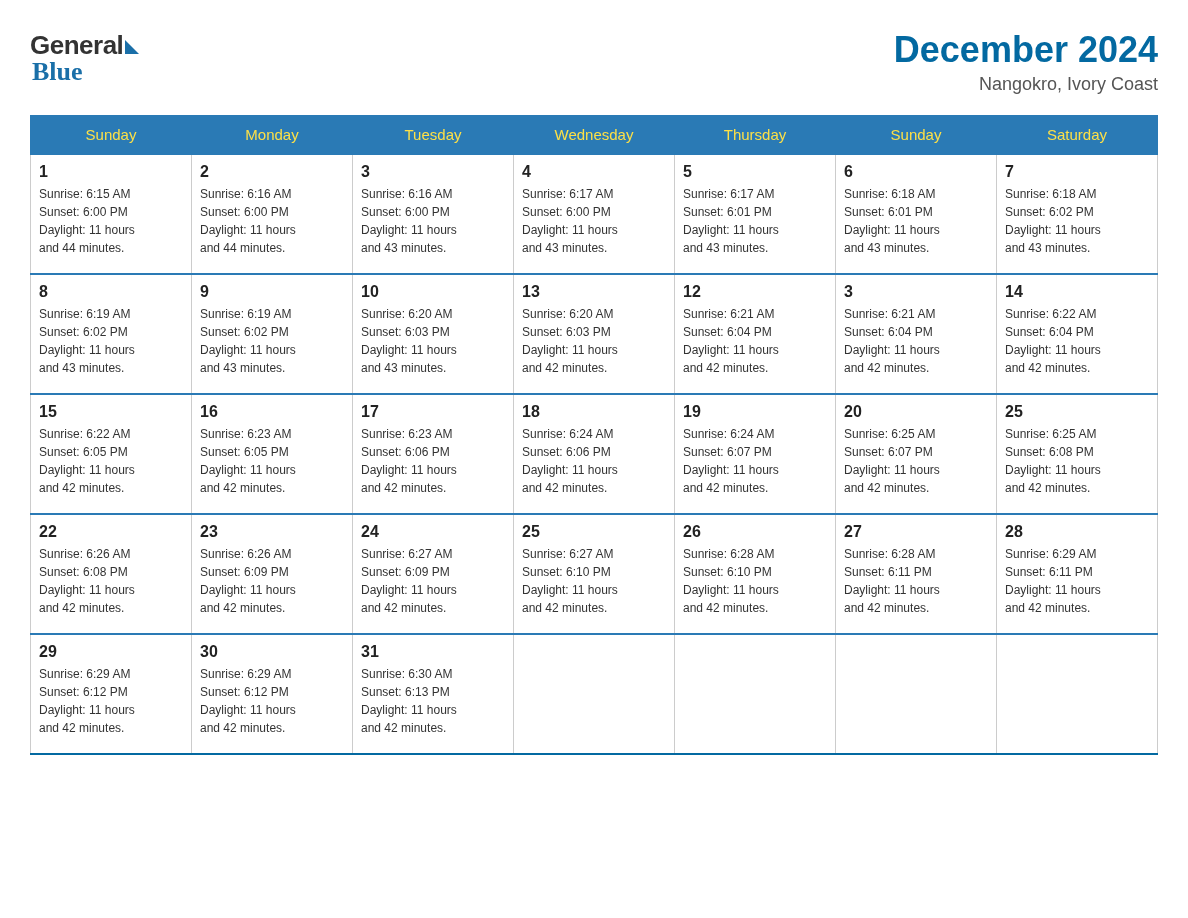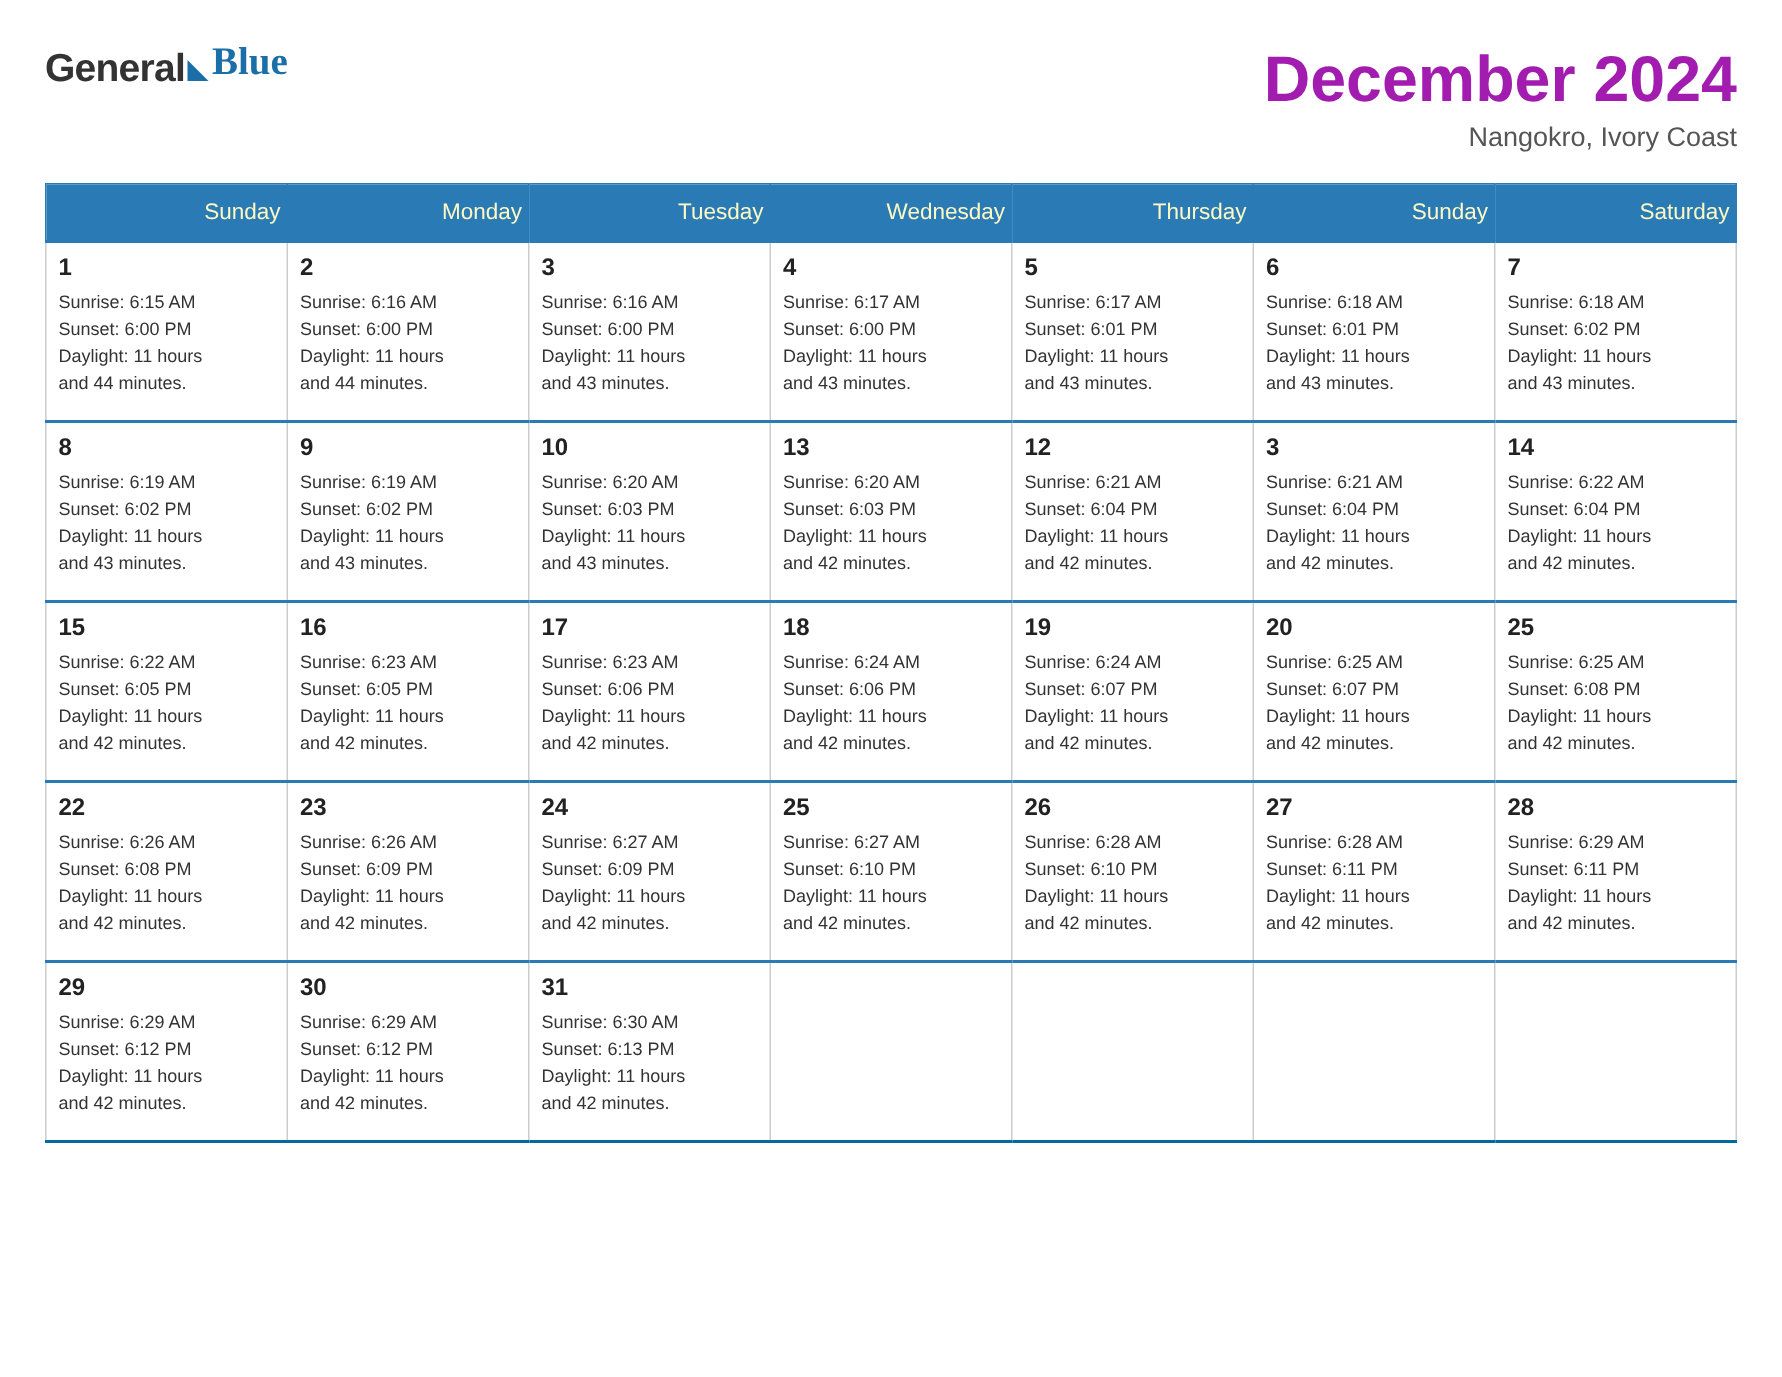--- a/index.html
+++ b/index.html
@@ -11,21 +11,21 @@
       min-height: 918px;
     }
     .header {
       display: flex;
       justify-content: space-between;
       align-items: flex-start;
       margin-bottom: 20px;
     }
     .logo {
       display: flex;
-      flex-direction: row;
+      flex-direction: column;
       justify-content: flex-end;
     }
     .logo-top {
       display: flex;
       align-items: center;
     }
     .logo-general {
       font-size: 26px;
       font-weight: bold;
       color: #333;
@@ -45,42 +45,42 @@
       font-weight: bold;
       color: #1a6fa8;
       margin-top: -4px;
       margin-left: 2px;
       font-family: Liberation Serif, serif;
     }
     .title-section {
       text-align: right;
     }
     .month-title {
-      font-size: 43px;
-      font-weight: bold;
-      color: #a21caf;
+      font-size: 36px;
+      font-weight: bold;
+      color: #0369a1;
       line-height: 1.1;
     }
     .location-title {
       font-size: 18px;
       color: #555;
       margin-top: 4px;
     }
     .calendar-table {
       width: 100%;
       border-collapse: collapse;
       table-layout: fixed;
     }
     .calendar-table th {
       background-color: #2a7ab5;
-      color: #fef9c3;
+      color: #fde047;
       padding: 10px 4px;
       font-size: 15px;
       font-weight: normal;
-      text-align: right;
+      text-align: center;
       border: 1px solid #2a7ab5;
     }
     .calendar-table td {
       vertical-align: top;
       padding: 8px;
       border: 1px solid #ccc;
       border-top: 2px solid #2a7ab5;
       font-size: 12.5px;
       color: #333;
       height: 120px;

